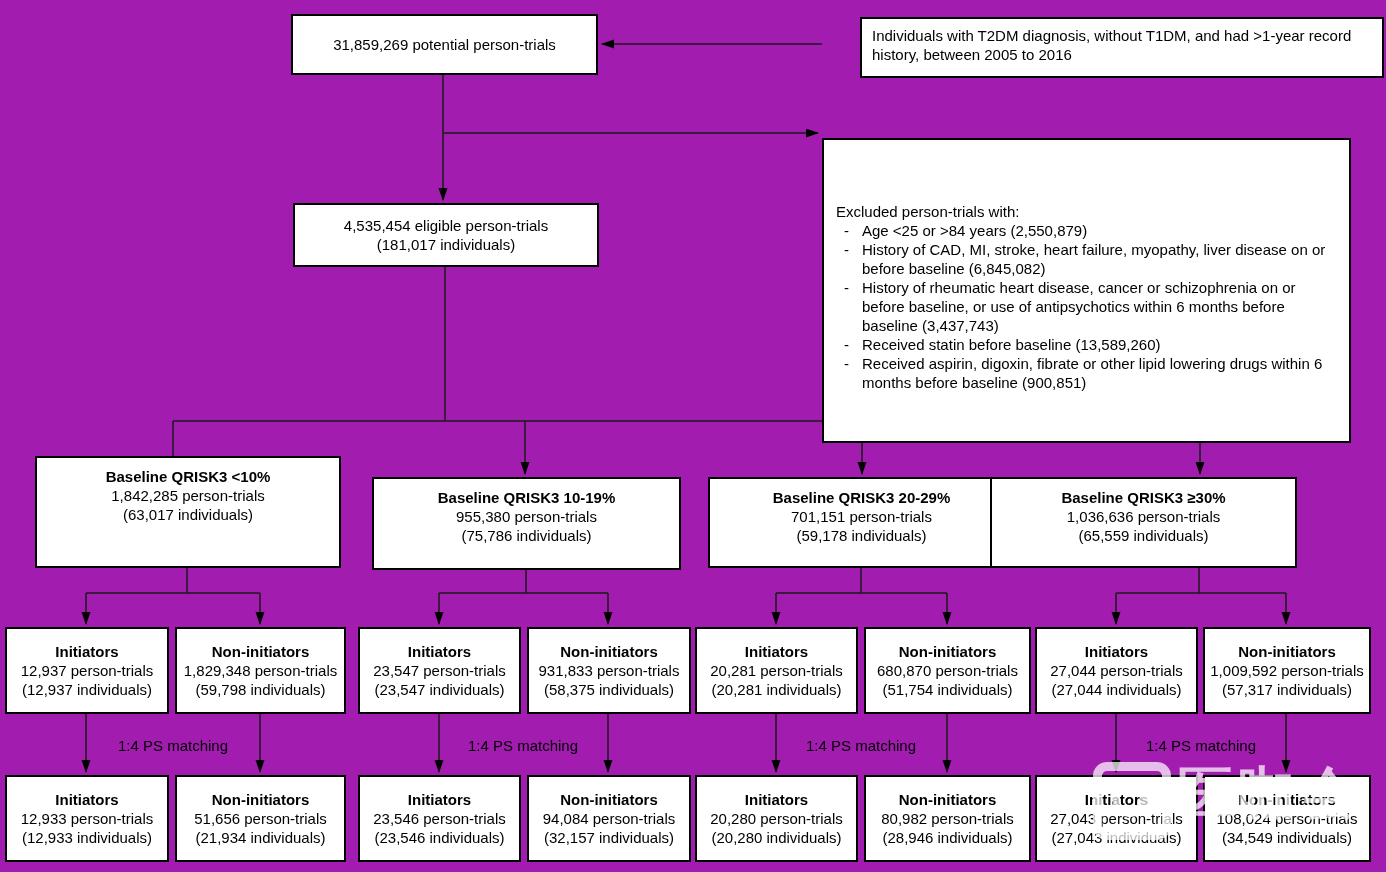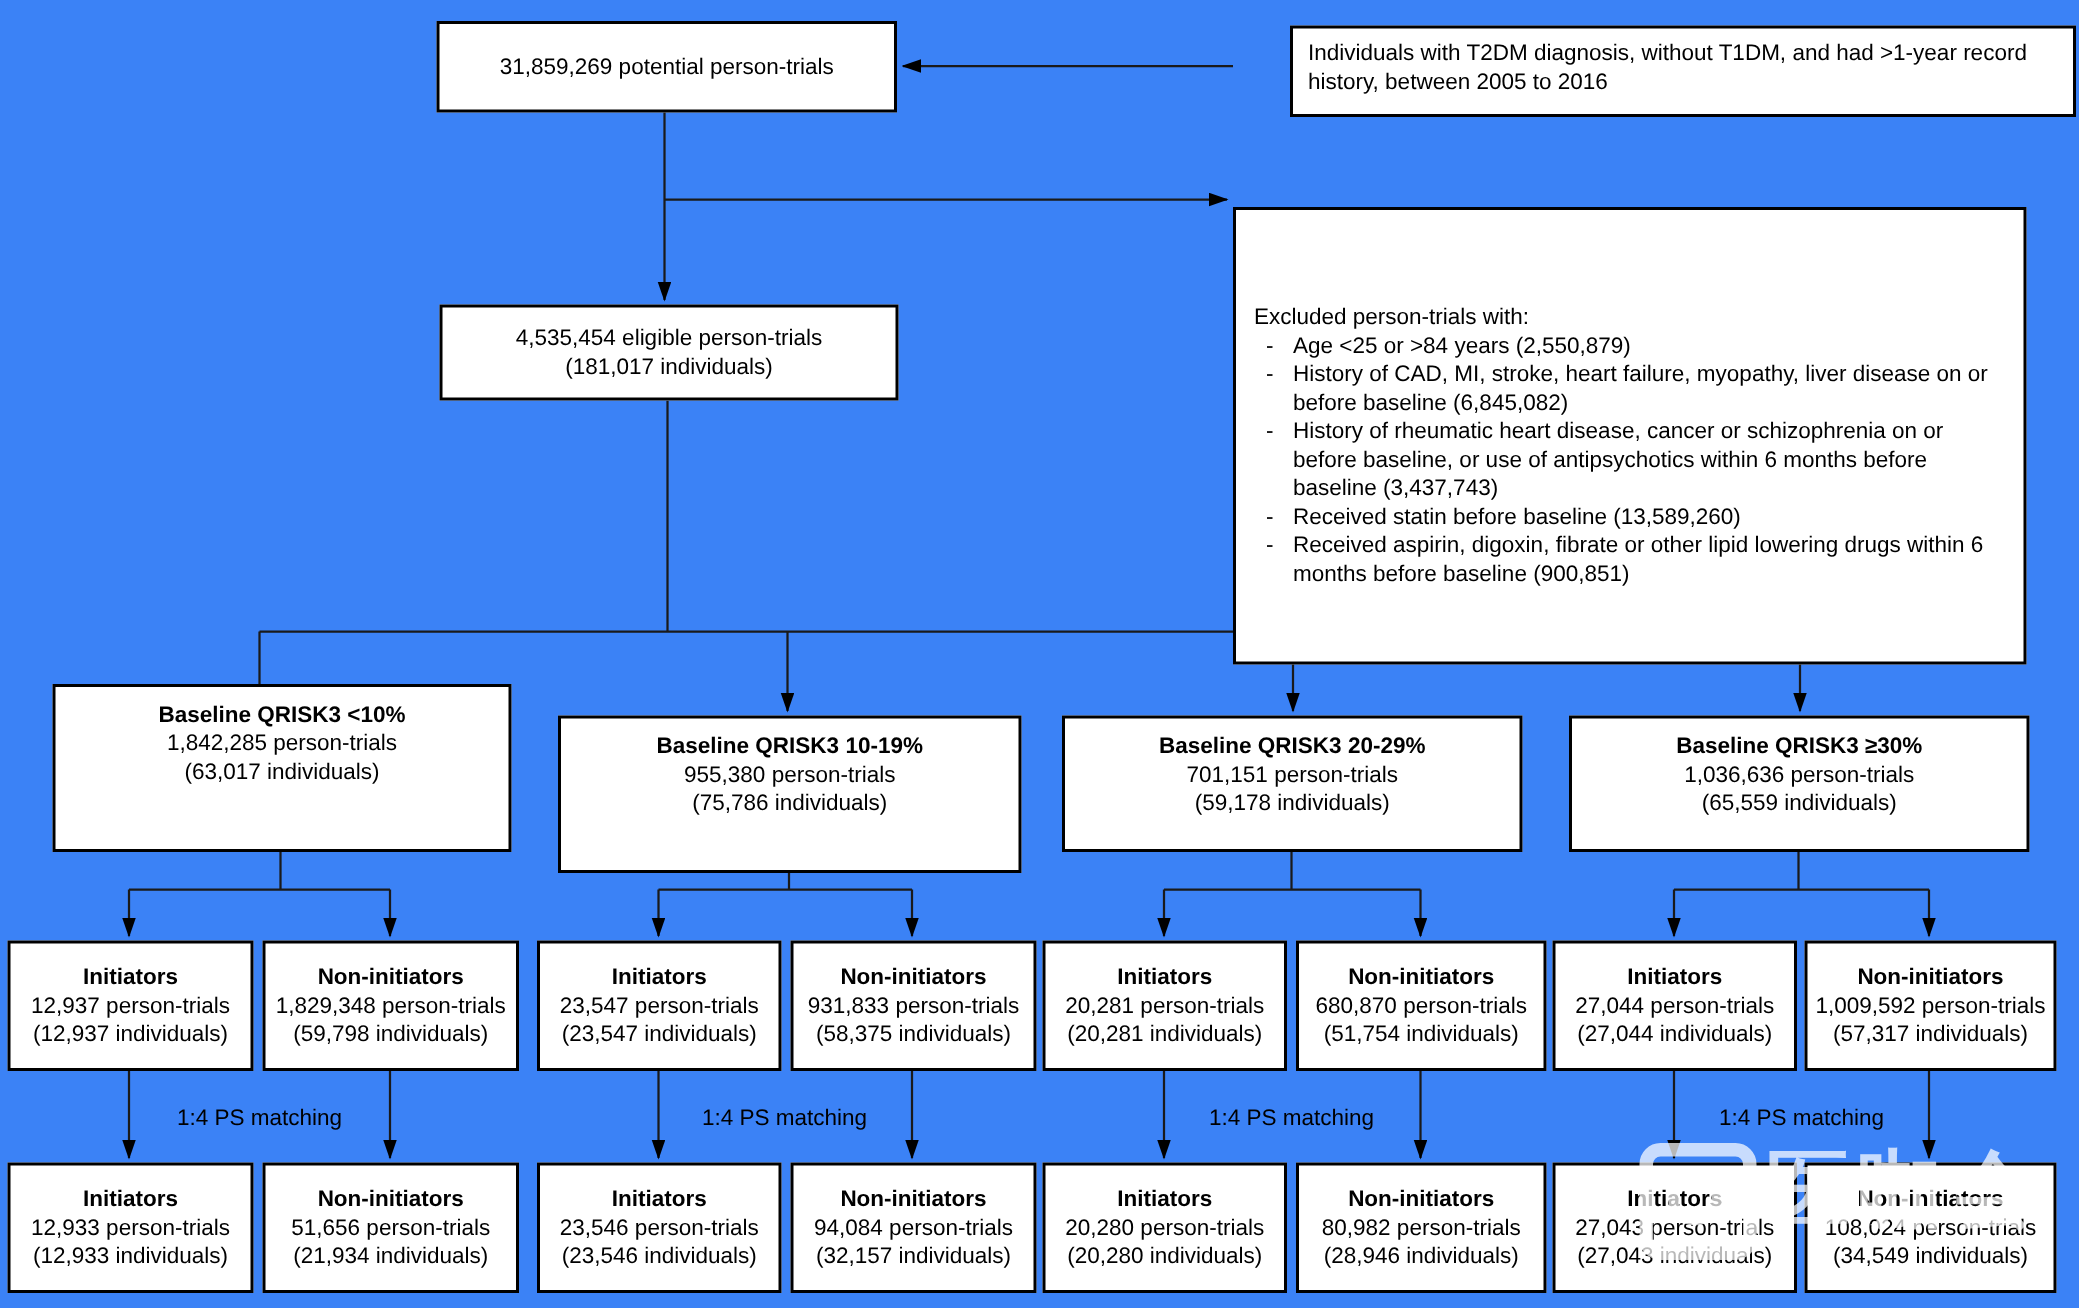--- a/index.html
+++ b/index.html
@@ -1,19 +1,19 @@
 <!DOCTYPE html>
 <html><head>
 <meta charset="utf-8">
 <style>
   html,body{margin:0;padding:0;background:#ffffff;}
   #canvas{
     position:relative;
     width:1386px;height:872px;
-    background:#3b82f6;
+    background:#a21caf;
     font-family:"Liberation Sans", sans-serif;
     color:#000;
     overflow:hidden;
   }
   #connectors{position:absolute;left:0;top:0;z-index:1;}
   .box{
     position:absolute;
     background:#fff;
     border:2px solid #000;
     box-sizing:border-box;
@@ -128,31 +128,31 @@
   <div class="box" style="left:293px;top:203px;width:306px;height:64px;">
     <div>4,535,454 eligible person-trials</div>
     <div>(181,017 individuals)</div>
   </div>
 
   <div class="box qrisk" style="left:35px;top:456px;width:306px;height:112px;">
     <div class="t">Baseline QRISK3 &lt;10%</div>
     <div>1,842,285 person-trials</div>
     <div>(63,017 individuals)</div>
   </div>
-  <div class="box qrisk" style="left:372px;top:477px;width:309px;height:105px;">
+  <div class="box qrisk" style="left:372px;top:477px;width:309px;height:93px;">
     <div class="t">Baseline QRISK3 10-19%</div>
     <div>955,380 person-trials</div>
     <div>(75,786 individuals)</div>
   </div>
   <div class="box qrisk" style="left:708px;top:477px;width:307px;height:91px;">
     <div class="t">Baseline QRISK3 20-29%</div>
     <div>701,151 person-trials</div>
     <div>(59,178 individuals)</div>
   </div>
-  <div class="box qrisk" style="left:1046px;top:477px;width:307px;height:91px;text-align:right;">
+  <div class="box qrisk" style="left:990px;top:477px;width:307px;height:91px;text-align:right;">
     <div class="t">Baseline QRISK3 ≥30%</div>
     <div>1,036,636 person-trials</div>
     <div>(65,559 individuals)</div>
   </div>
 
   <div class="box" style="left:5px;top:627px;width:164px;height:87px;">
     <div class="t">Initiators</div>
     <div>12,937 person-trials</div>
     <div>(12,937 individuals)</div>
   </div>

